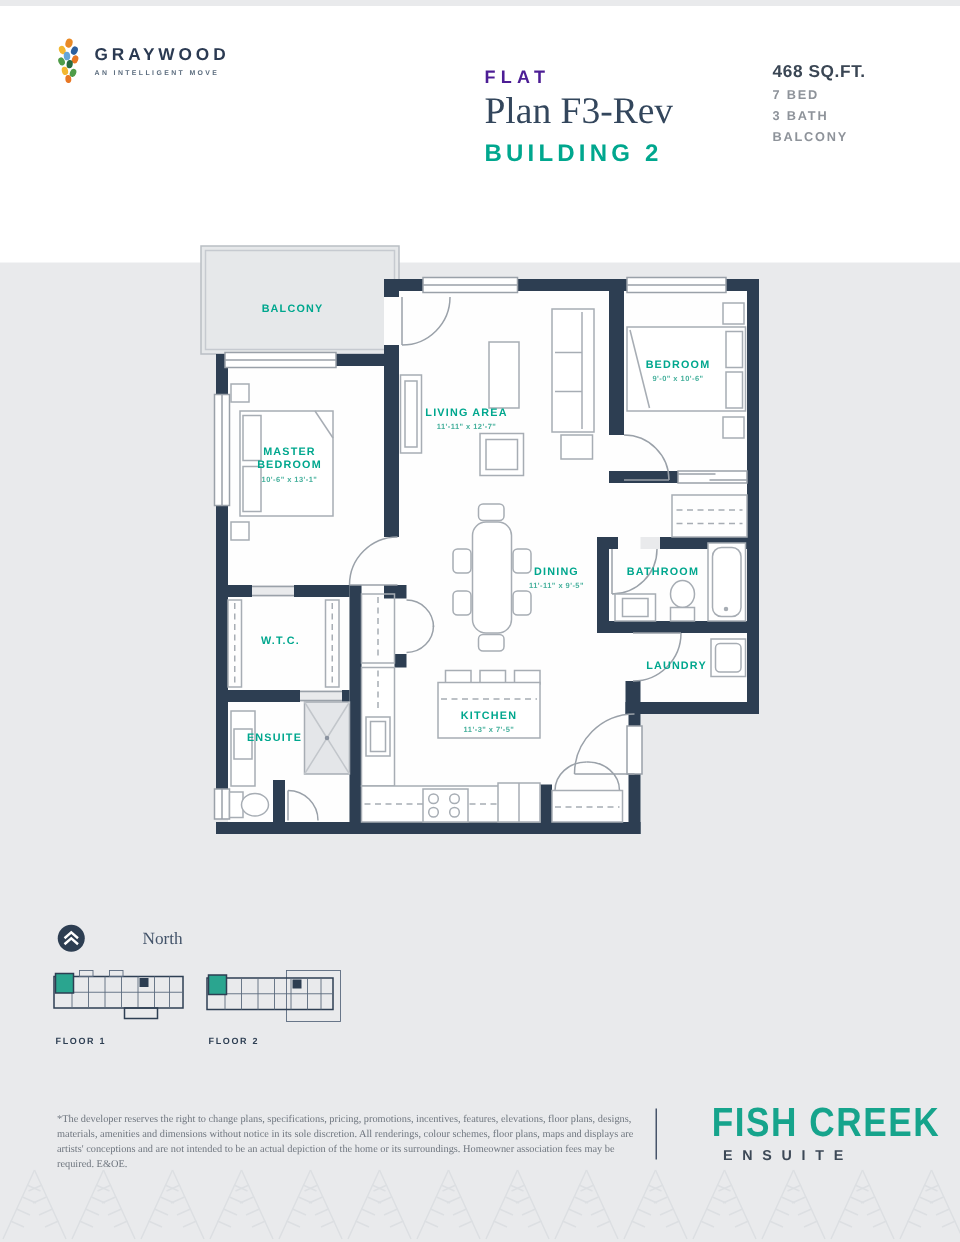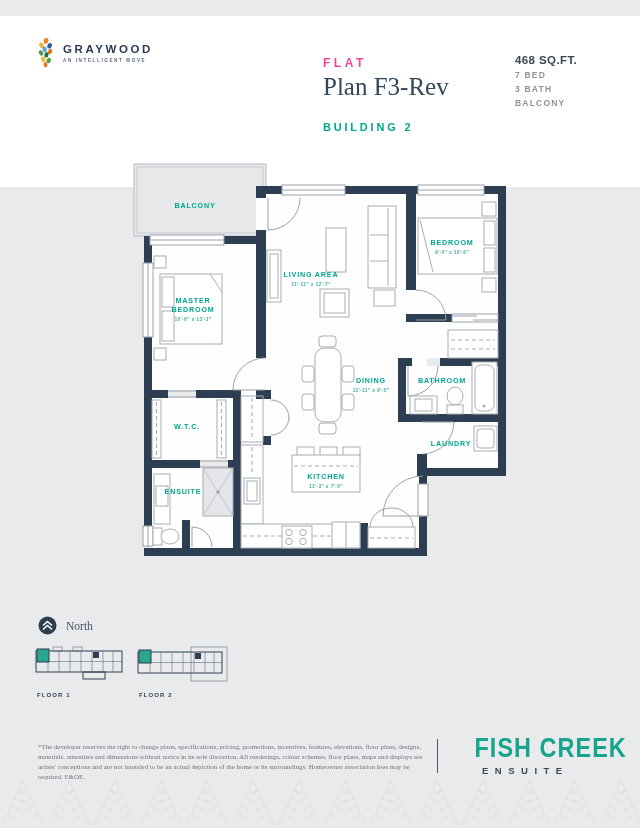--- a/index.html
+++ b/index.html
@@ -1,36 +1,36 @@
 <!DOCTYPE html>
 <html><head>
 <meta charset="utf-8">
 <style>
   html,body{margin:0;padding:0;background:#c9cbce;}
   .page{position:relative;width:640px;height:828px;background:#e9eaec;overflow:hidden;
         font-family:"Liberation Sans",sans-serif;}
-  .hdr{position:absolute;left:0;top:16px;width:640px;height:171px;background:#ffffff;}
+  .hdr{position:absolute;left:0;top:4px;width:640px;height:171px;background:#ffffff;}
 
   .logo{position:absolute;left:37px;top:20px;display:flex;align-items:center;}
   .logo-txt{margin-left:8px;}
   .logo-name{font-size:11.5px;font-weight:bold;letter-spacing:2.6px;color:#2b3a52;}
   .logo-tag{font-size:4.6px;letter-spacing:1.6px;color:#5a6b7d;margin-top:3px;font-weight:bold;}
 
   .title{position:absolute;left:323px;top:40px;}
-  .t-flat{font-size:12px;font-weight:bold;letter-spacing:3.5px;color:#ec4899;}
+  .t-flat{font-size:12px;font-weight:bold;letter-spacing:3.5px;color:#4c1d95;}
   .t-plan{font-family:"Liberation Serif",serif;font-size:25px;color:#33465c;margin-top:3px;}
-  .t-bldg{font-size:11px;font-weight:bold;letter-spacing:2.8px;color:#00a78e;margin-top:20px;}
+  .t-bldg{font-size:16px;font-weight:bold;letter-spacing:2.8px;color:#00a78e;margin-top:5px;}
 
   .specs{position:absolute;left:515px;top:38px;}
   .s-area{font-size:11.5px;font-weight:bold;color:#3a4654;letter-spacing:.4px;}
   .s-feat{font-size:8.5px;letter-spacing:1.2px;color:#8e939a;margin-top:4px;font-weight:bold;}
 
   .planwrap{position:absolute;left:130px;top:150px;}
 
-  .compass{position:absolute;left:38px;top:616px;display:flex;align-items:center;}
+  .compass{position:absolute;left:38px;top:616px;display:flex;align-items:center;gap:29px;}
   .compass-label{font-family:"Liberation Serif",serif;font-size:11.5px;color:#44546a;margin-left:9px;}
 
   .plate1{position:absolute;left:33px;top:641px;}
   .plate2{position:absolute;left:135px;top:644px;}
   .plate-label{position:absolute;font-size:6px;font-weight:bold;letter-spacing:1.1px;color:#2e3f53;}
   .pl1{left:37px;top:692px;}
   .pl2{left:139px;top:692px;}
 
   .disclaimer{position:absolute;left:38px;top:742px;width:392px;
       font-family:"Liberation Serif",serif;font-size:6.9px;line-height:1.45;color:#6e757e;}

